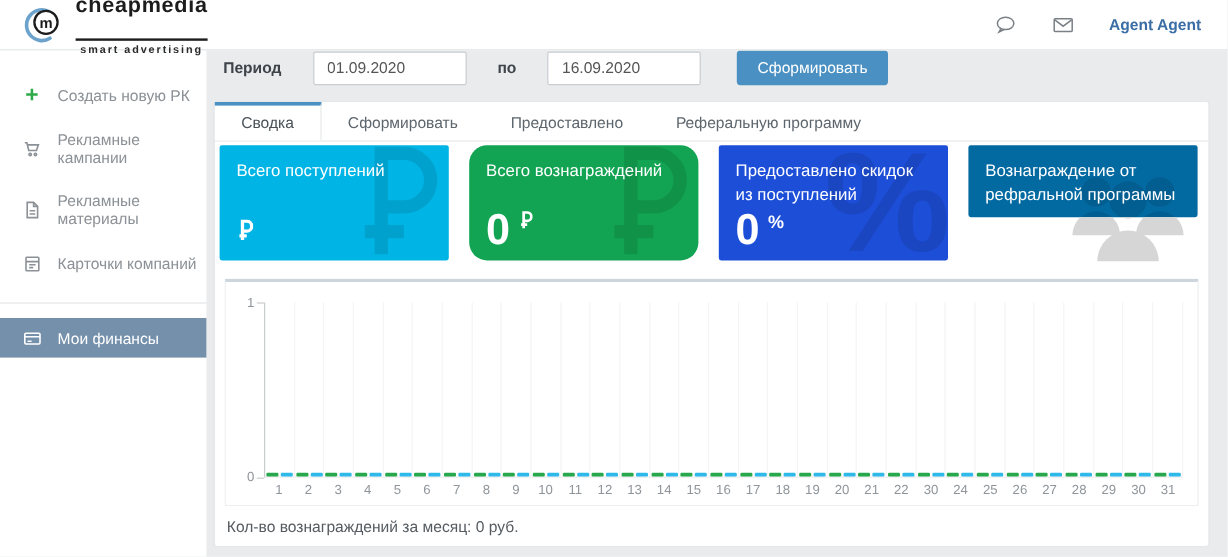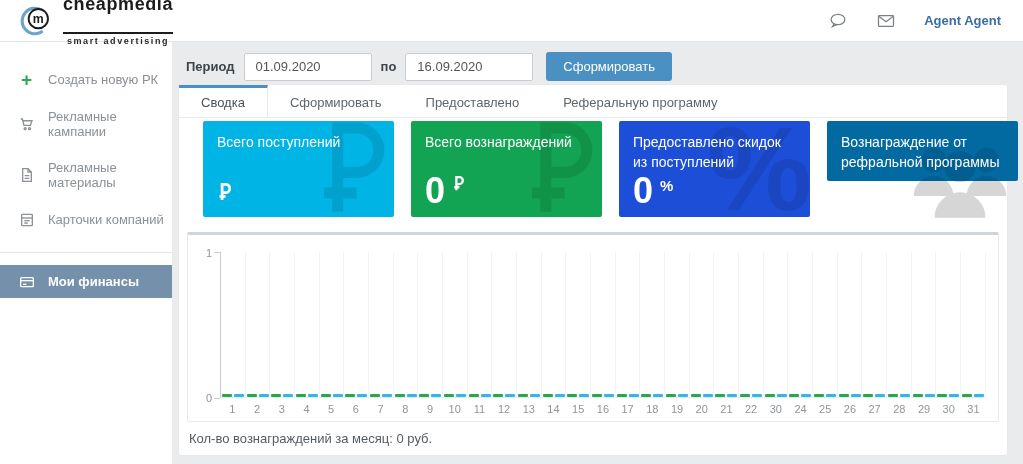--- a/index.html
+++ b/index.html
@@ -22,38 +22,38 @@
   .top-icon svg{width:100%;height:100%;}
   .user-link{font-size:13px;font-weight:700;color:#3a6ea5;cursor:pointer;text-decoration:none;}
   
   .sidebar{position:absolute;top:41px;left:0;width:172px;bottom:0;background:#fff;padding-top:22px;box-sizing:border-box;}
   .side-item{display:flex;align-items:center;gap:13px;padding:8px 6px 8px 18px;
              color:#8b9196;font-size:13px;margin-bottom:5px;cursor:pointer;}
   .side-item .side-icon{width:17px;height:17px;display:inline-flex;align-items:center;justify-content:center;flex:0 0 17px;}
   .side-item .side-icon svg{width:16px;height:16px;}
   .side-item .plus{color:#2faa4a;font-size:19px;font-weight:700;line-height:14px;}
   .side-divider{height:1px;background:#e2e5e7;margin:16px 0 12px 0;}
-  .side-item.active{background:#7590ab;color:#fff;font-weight:700;margin-bottom:0;}
-  
-  .filters{position:absolute;left:186px;top:52px;display:flex;align-items:center;gap:9px;z-index:4;}
+  .side-item.active{background:#7590ab;color:#fff;font-weight:400;margin-bottom:0;align-items:flex-end;}
+  
+  .filters{position:absolute;left:186px;top:42px;display:flex;align-items:center;gap:26px;z-index:4;}
   .filter-label{font-size:13px;font-weight:700;color:#3e444a;}
   .date-input{width:104px;height:26px;border:1px solid #c9cdd1;border-radius:2px;
               padding:0 11px;font-size:13px;color:#555;background:#fff;outline:none;
               font-family:"Liberation Sans",sans-serif;}
   .submit-btn{height:29px;padding:0 17px;background:#4a90c2;color:#fff;border:none;border-radius:3px;
               font-size:13px;cursor:pointer;margin-left:4px;font-family:"Liberation Sans",sans-serif;}
   
   .panel{position:absolute;left:179px;top:85px;width:828px;height:370px;background:#fff;
          border-radius:2px;box-shadow:0 0 2px rgba(0,0,0,.05);}
   .tabs{display:flex;height:32px;border-bottom:1px solid #e7e9ea;}
   .tab{padding:0 22px;display:flex;align-items:center;font-size:13px;color:#5d666d;
        border-top:3px solid transparent;box-sizing:border-box;cursor:pointer;}
   .tab.active{border-top-color:#4a90c2;border-right:1px solid #e7e9ea;color:#4a5258;background:#fff;}
   
-  .cards{position:absolute;left:24px;top:36px;display:flex;gap:17px;}
+  .cards{position:absolute;left:4px;top:36px;display:flex;gap:17px;}
   .stat-card{width:191px;height:96px;border-radius:2px;position:relative;color:#fff;
              padding:12px 14px;box-sizing:border-box;overflow:hidden;}
   .stat-card.short{height:60px;overflow:visible;}
   .card-title{font-size:14px;line-height:1.4;position:relative;z-index:2;}
   .card-value{position:absolute;left:14px;bottom:10px;display:flex;align-items:flex-start;gap:7px;z-index:2;}
   .val{font-size:36px;font-weight:700;line-height:.9;}
   .unit{margin-top:1px;display:inline-flex;}
   .unit svg{height:15px;width:12px;}
   .unit-text{font-size:15px;font-weight:700;margin-top:2px;}
   .card-value.lone .unit svg{height:18px;width:14px;}
@@ -187,21 +187,21 @@
               <path d="M28 106 V8 h22 a26 26 0 0 1 0 52 H28 M12 84 h38" fill="none" stroke="currentColor" stroke-width="17"></path>
             </svg>
           </span>
         </div>
         <span class="wm">
           <svg viewBox="0 0 80 112">
             <path d="M28 106 V8 h22 a26 26 0 0 1 0 52 H28 M12 84 h38" fill="none" stroke="currentColor" stroke-width="13"></path>
           </svg>
         </span>
       </div>
-      <div class="stat-card" style="background: rgb(18, 164, 82);">
+      <div class="stat-card" style="background: rgb(18, 164, 82); border-radius: 15px;">
         <div class="card-title">Всего вознаграждений</div>
         <div class="card-value">
           <span class="val">0</span>
           <span class="unit">
             <svg viewBox="0 0 80 112">
               <path d="M28 106 V8 h22 a26 26 0 0 1 0 52 H28 M12 84 h38" fill="none" stroke="currentColor" stroke-width="17"></path>
             </svg>
           </span>
         </div>
         <span class="wm">

